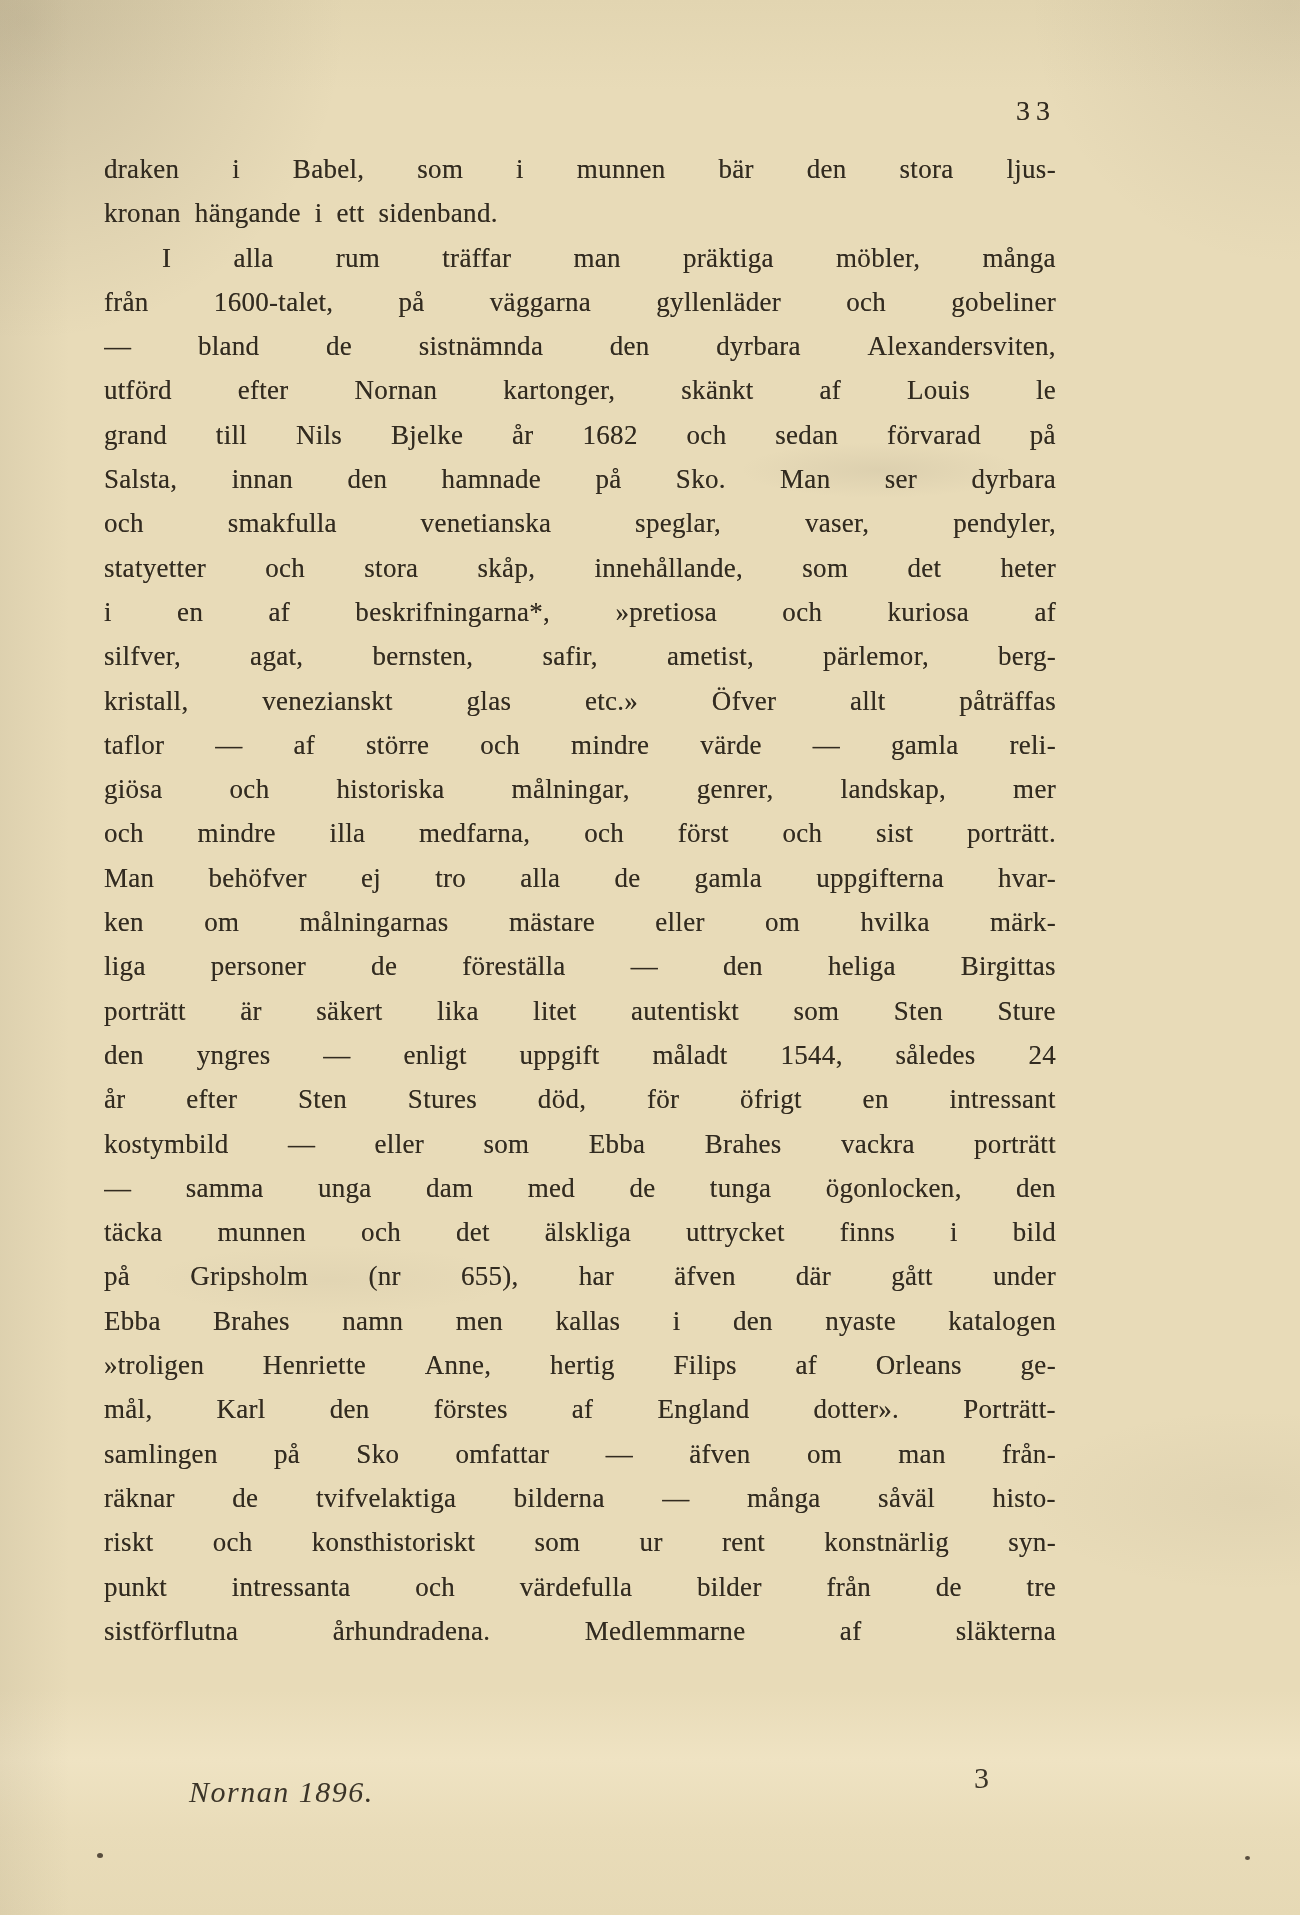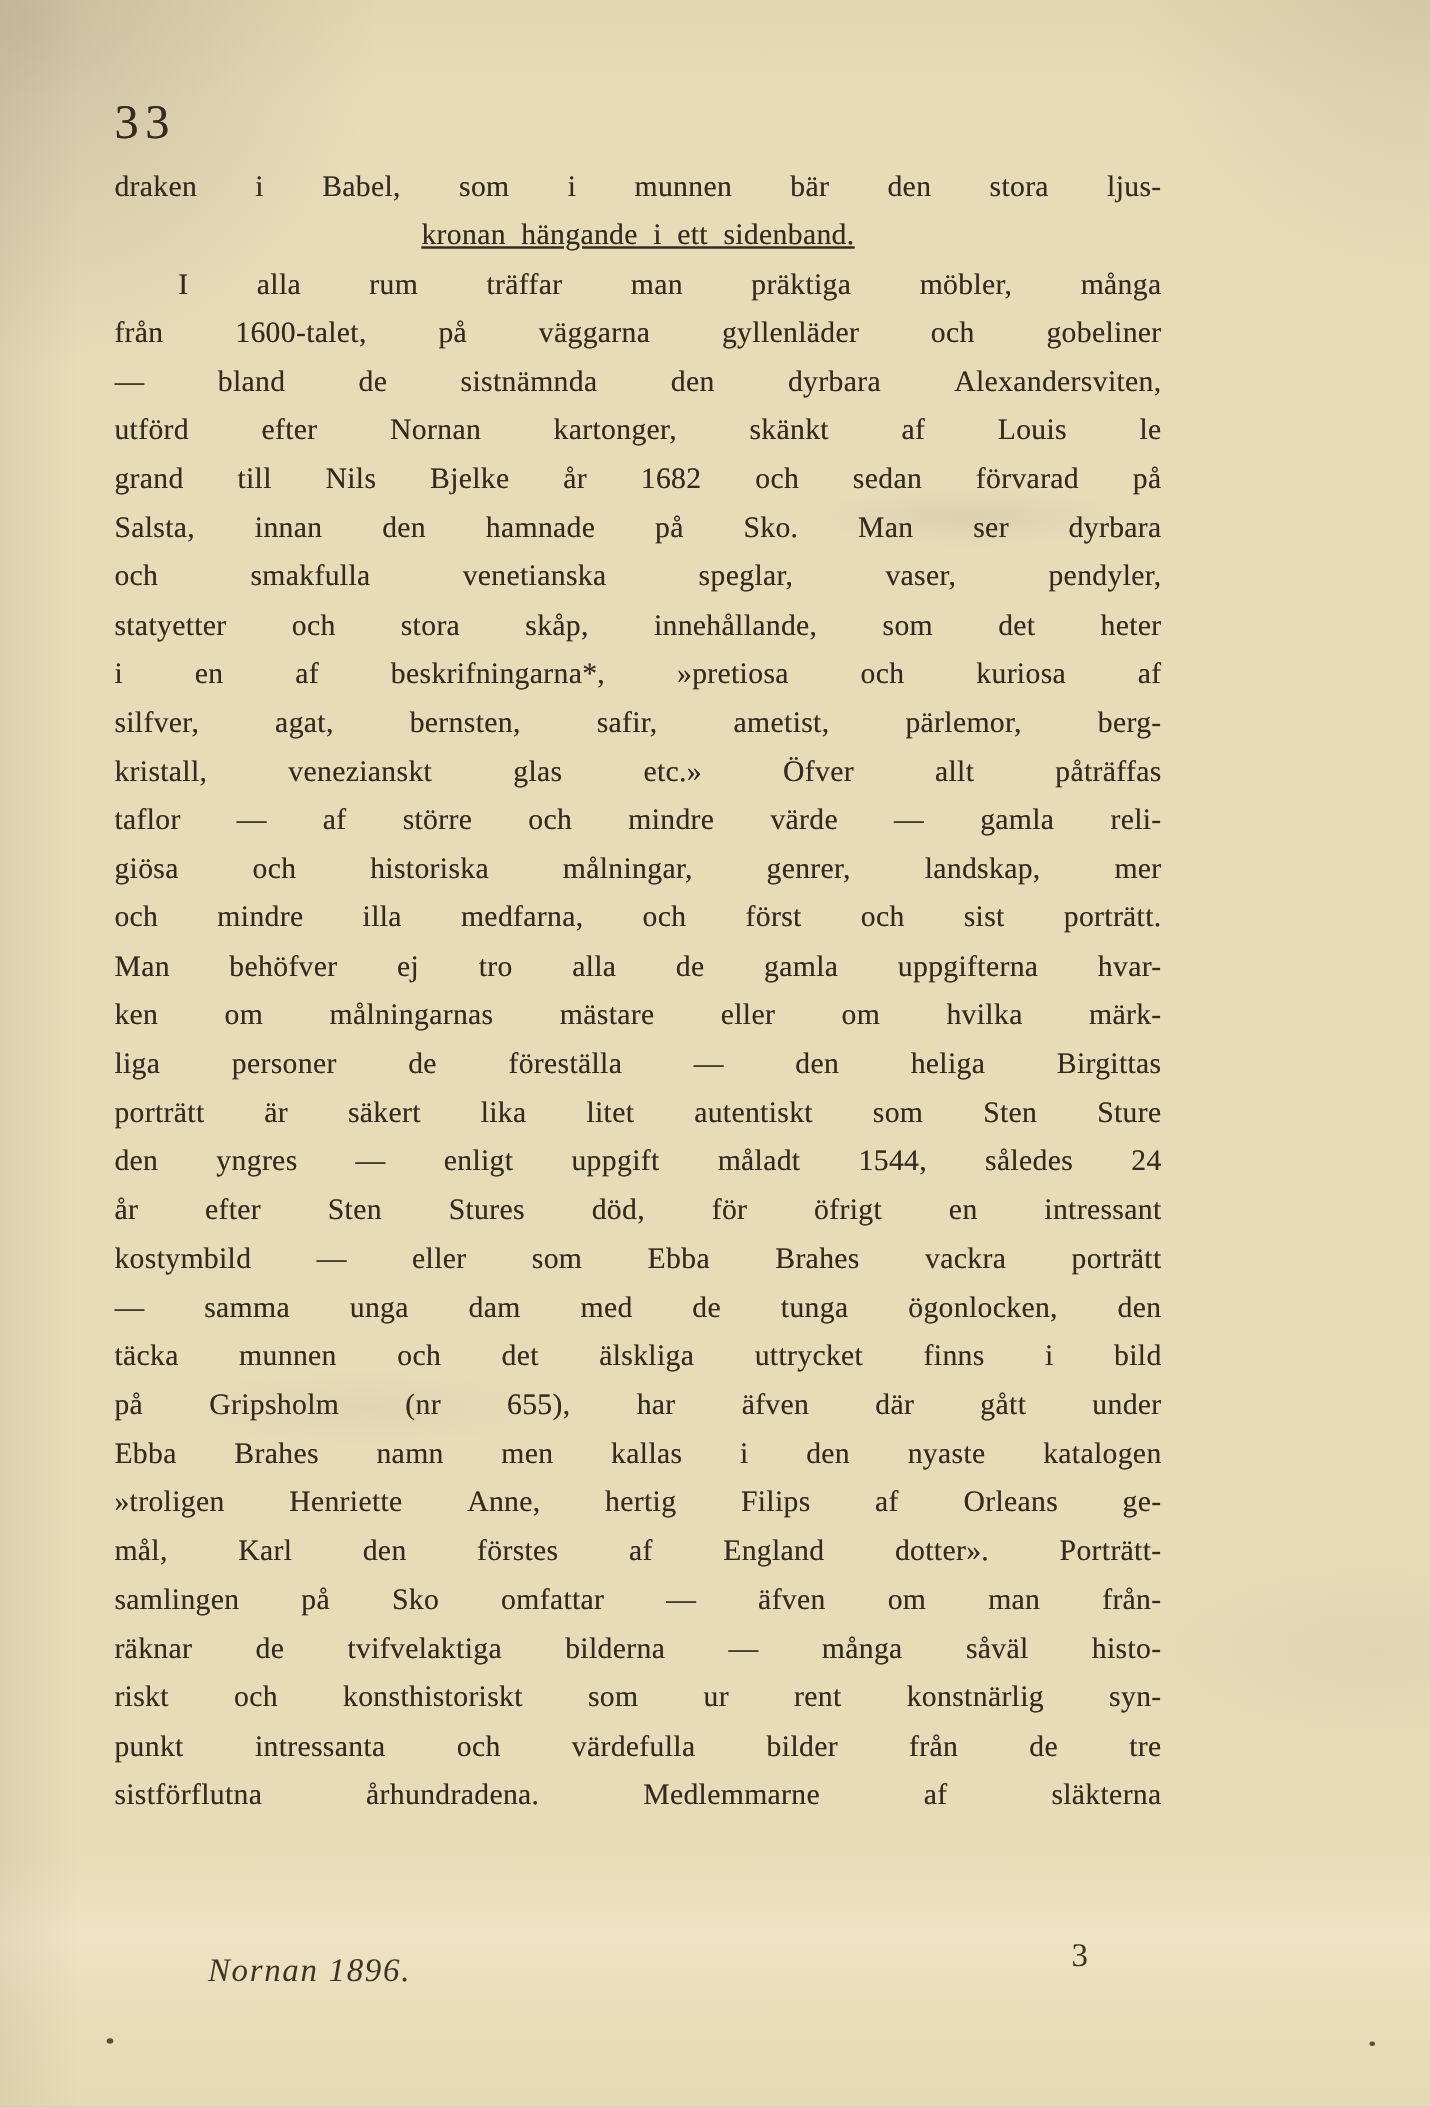--- a/index.html
+++ b/index.html
@@ -25,22 +25,22 @@
       linear-gradient(180deg, #e2d5b1 0px, #e8dbb8 90px, #e8dbb8 1690px, #efe3c3 1760px, #e9dcb9 1830px, #e6d9b5 1915px);
   }
   .ink {
     text-shadow: 0 0 0.6px rgba(50,43,32,0.55);
   }
   .page-number {
     position: absolute;
     top: 88px;
     left: 104px;
     width: 952px;
-    text-align: left;
-    font-size: 44px;
+    text-align: right;
+    font-size: 28px;
     letter-spacing: 6px;
     line-height: 46px;
   }
   .body-text {
     position: absolute;
     top: 147px;
     left: 104px;
     width: 952px;
   }
   .line {
@@ -52,24 +52,23 @@
     line-height: 44.3px;
     font-size: 27px;
     letter-spacing: 0.3px;
     overflow: hidden;
   }
   .line.indent {
     padding-left: 58px;
   }
   .line.flush {
     display: block;
-    text-align: center;
+    text-align: left;
     word-spacing: 7px;
     white-space: nowrap;
-    text-decoration: underline;
   }
   .footnote {
     position: absolute;
     top: 1694px;
     left: 170px;
     font-size: 29px;
     line-height: 34px;
     letter-spacing: 0.4px;
     word-spacing: 4px;
     white-space: nowrap;

